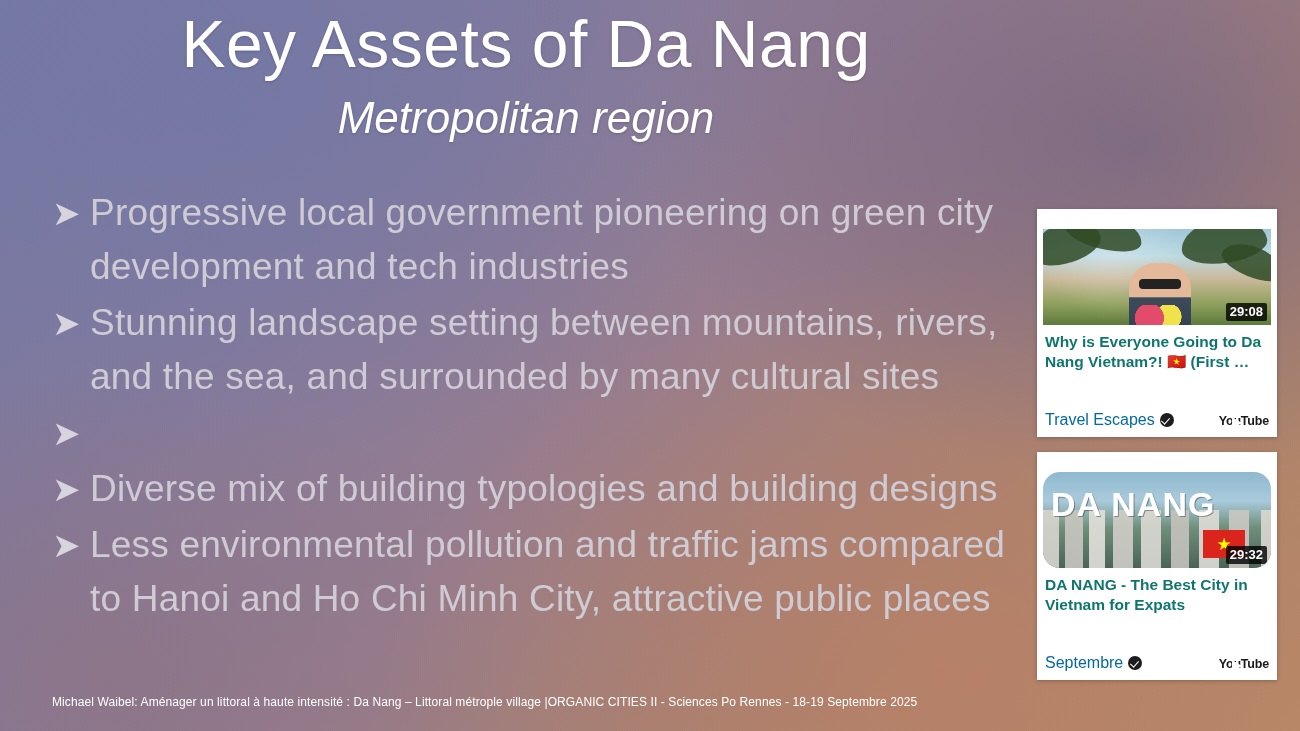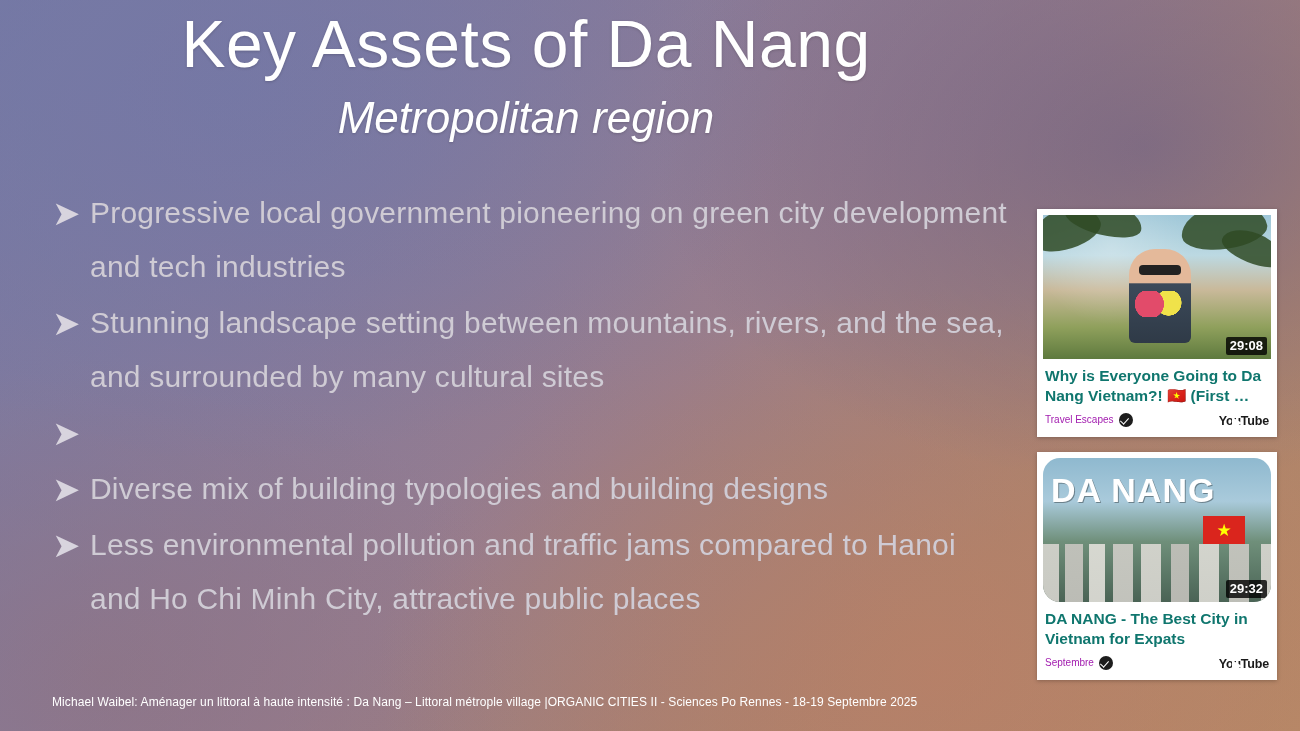--- a/index.html
+++ b/index.html
@@ -70,21 +70,21 @@
   }
   .bullet-marker {
     flex: 0 0 auto;
     font-size: 34px;
     line-height: 54px;
     color: #d8d4de;
     width: 38px;
     text-align: left;
   }
   .bullet-text {
-    font-size: 30px;
+    font-size: 37px;
     line-height: 54px;
     color: #cfcbd4;
     font-weight: normal;
     letter-spacing: 0.2px;
   }
   .footer {
     position: absolute;
     left: 52px;
     bottom: 22px;
     font-size: 12px;
@@ -99,22 +99,22 @@
     width: 240px;
     background: #ffffff;
     z-index: 5;
     box-shadow: 0 1px 4px rgba(0,0,0,0.25);
   }
   #card-1 { top: 209px; left: 1037px; height: 228px; }
   #card-2 { top: 452px; left: 1037px; height: 228px; }
 
   .thumb {
     position: relative;
-    margin: 6px 6px 0 6px;
-    height: 144px;
+    margin: 20px 6px 0 6px;
+    height: 96px;
     overflow: hidden;
     text-decoration: underline;
   }
   .thumb-1 {
     background:
       radial-gradient(circle at 30% 22%, rgba(255,255,255,0.25) 0%, rgba(255,255,255,0) 40%),
       linear-gradient(180deg, #9fc7d8 0%, #bcd9e2 28%, #c9b99a 52%, #8fa05c 78%, #5e7a3e 100%);
   }
   .palm {
     position: absolute;
@@ -223,23 +223,23 @@
   }
   .channel-row {
     position: absolute;
     left: 8px;
     bottom: 8px;
     right: 8px;
     display: flex;
     align-items: center;
   }
   .channel-name {
-    font-size: 10px;
+    font-size: 16px;
     line-height: 18px;
-    color: #a21caf;
+    color: #0369a1;
   }
   .verified {
     display: inline-block;
     width: 14px;
     height: 14px;
     border-radius: 50%;
     background: #1d1d1d;
     margin-left: 5px;
     position: relative;
   }

